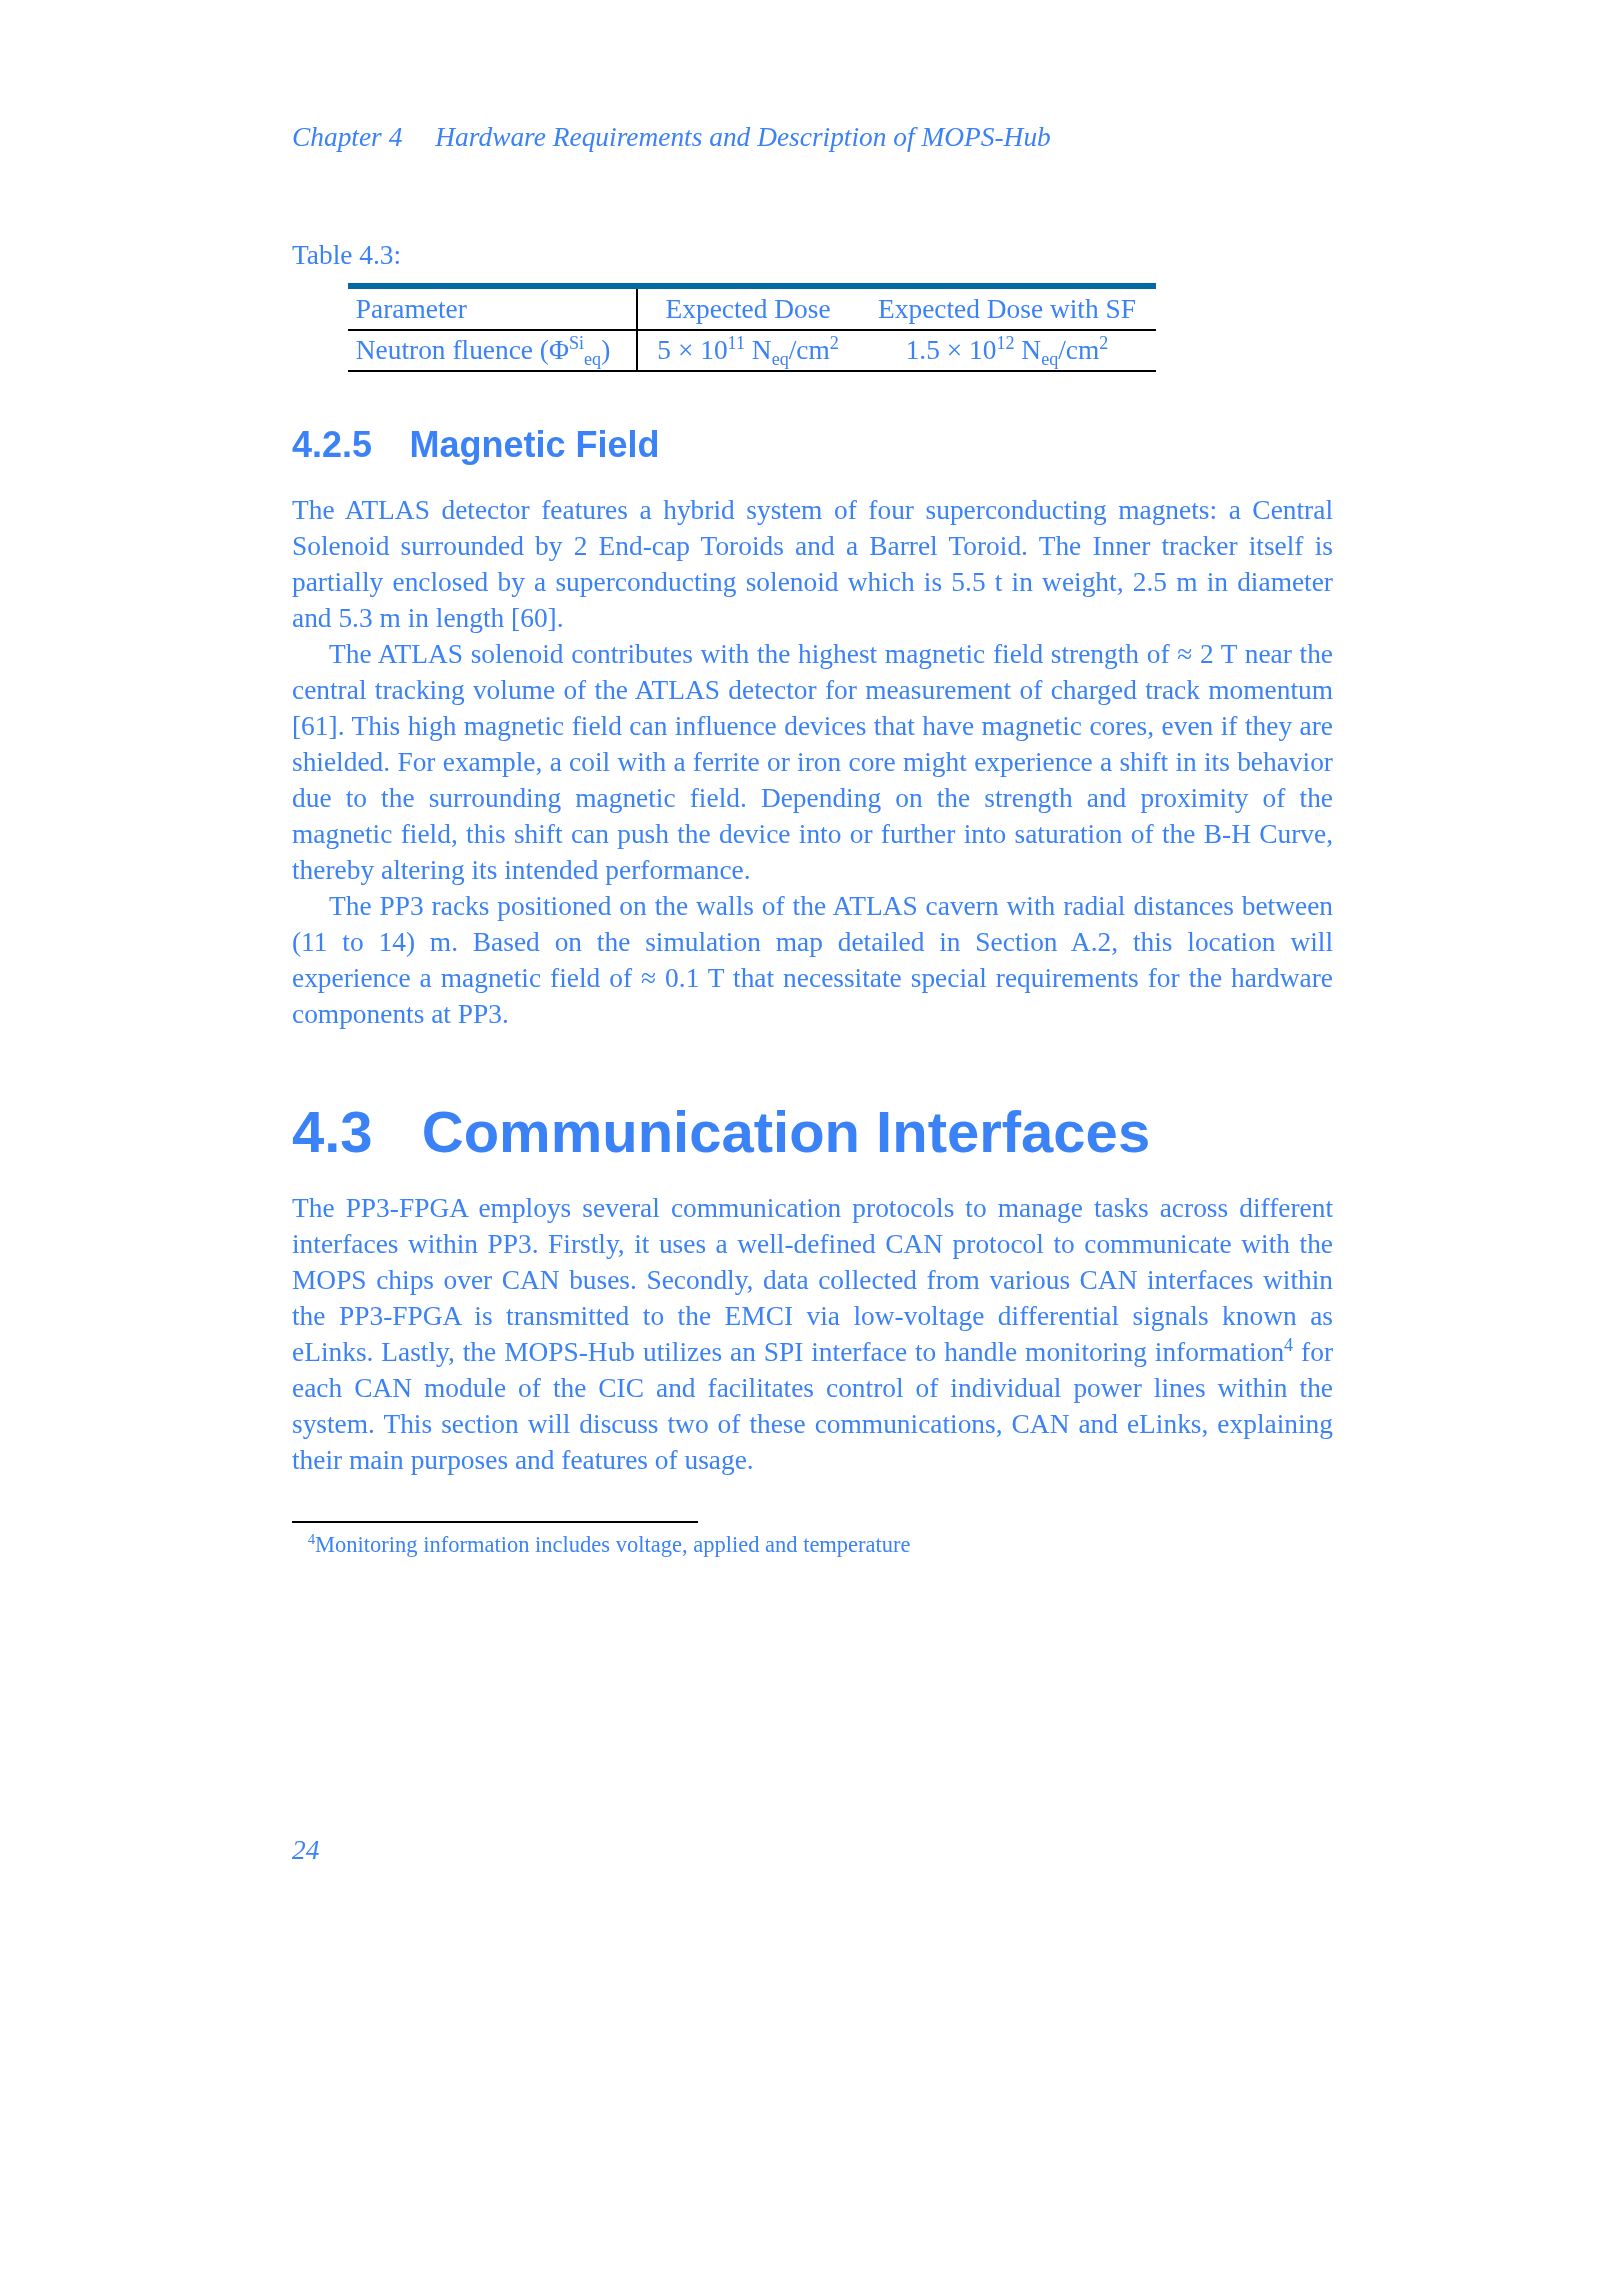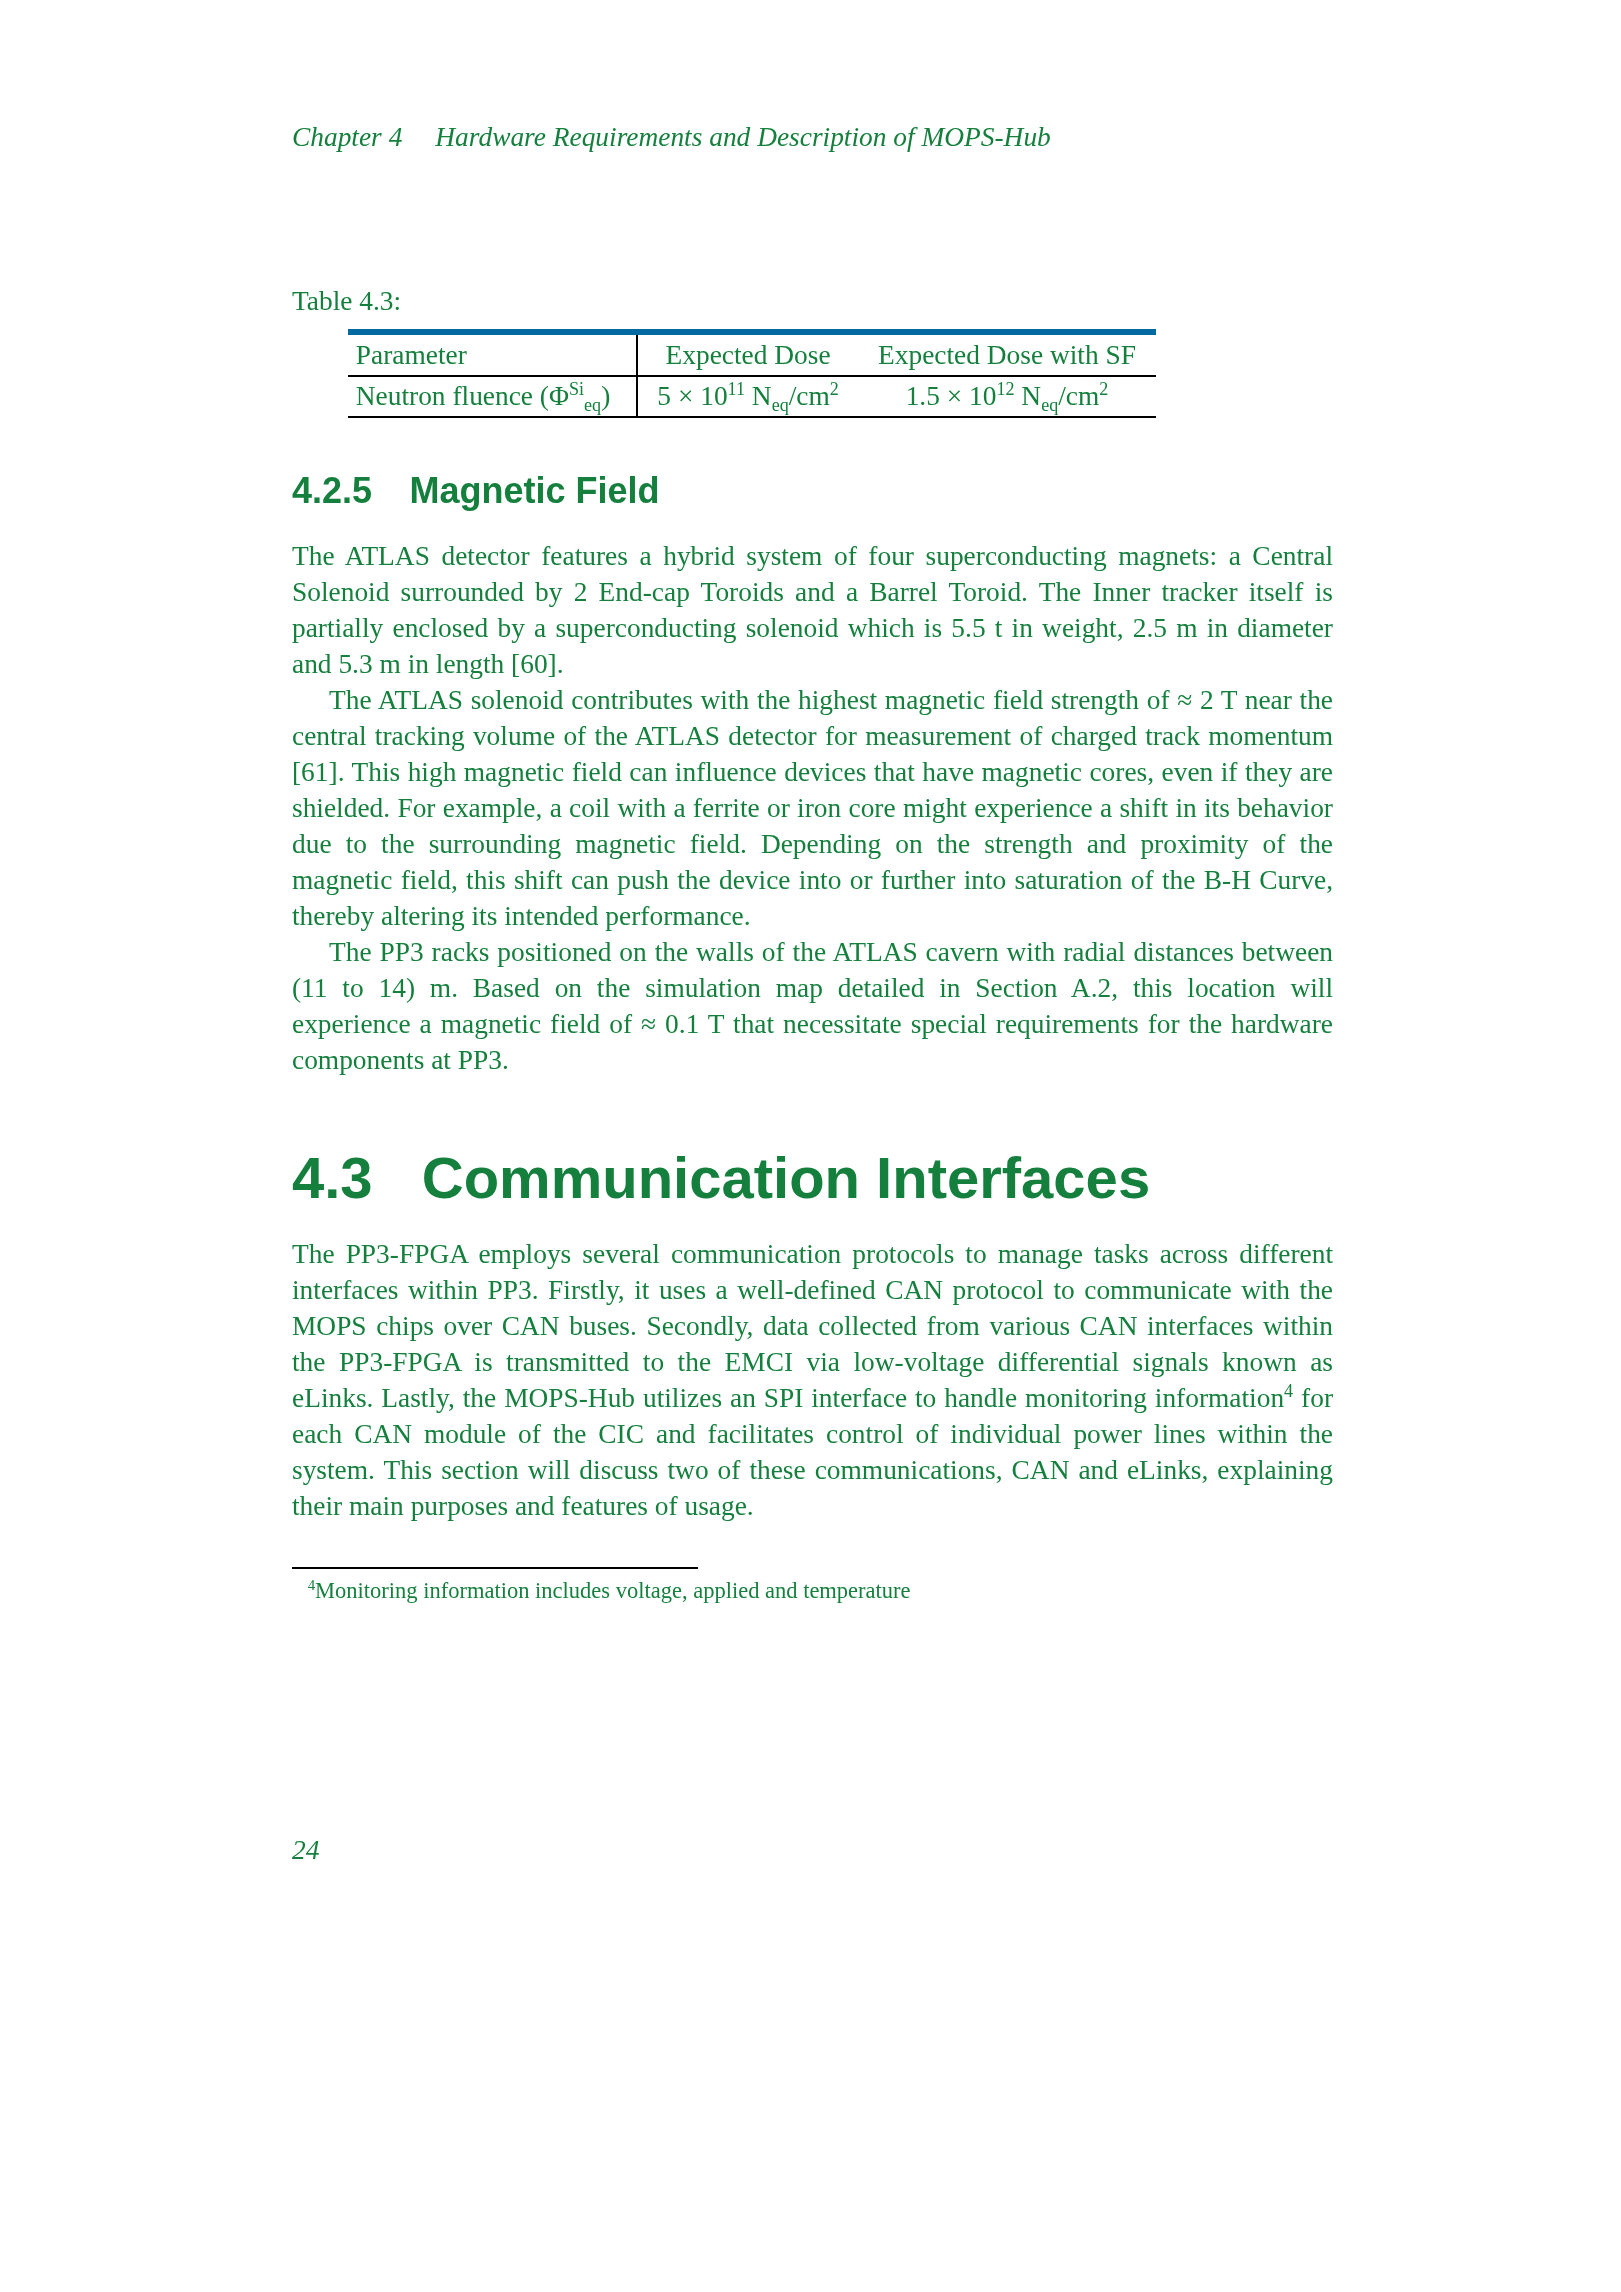--- a/index.html
+++ b/index.html
@@ -5,21 +5,21 @@
   html, body {
     margin: 0;
     padding: 0;
     background: #ffffff;
   }
   .page {
     position: relative;
     width: 1428px;
     height: 2293px;
     background: #ffffff;
-    color: #15803d;
+    color: #3b82f6;
     font-family: "Liberation Serif", serif;
     overflow: hidden;
   }
   .content {
     position: absolute;
     left: 292px;
     top: 120px;
     width: 1041px;
   }
 
@@ -32,21 +32,21 @@
   }
   .rh-chapter { margin-right: 33px; }
 
   
   .caption {
     margin-top: 82px;
     display: flex;
     font-size: 27.4px;
     line-height: 36px;
   }
-  .caption-label { flex: 0 0 auto; margin-right: 17.6px; margin-top: 46px; }
+  .caption-label { flex: 0 0 auto; margin-right: 17.6px; }
   .caption-text  { flex: 1 1 auto; text-align: justify; }
 
   
   .radtable {
     border-collapse: collapse;
     margin-top: 9.8px;
     margin-left: 56px;
     font-size: 27.4px;
     border-top: 6px solid #0369a1;
     border-bottom: 2px solid #000;

